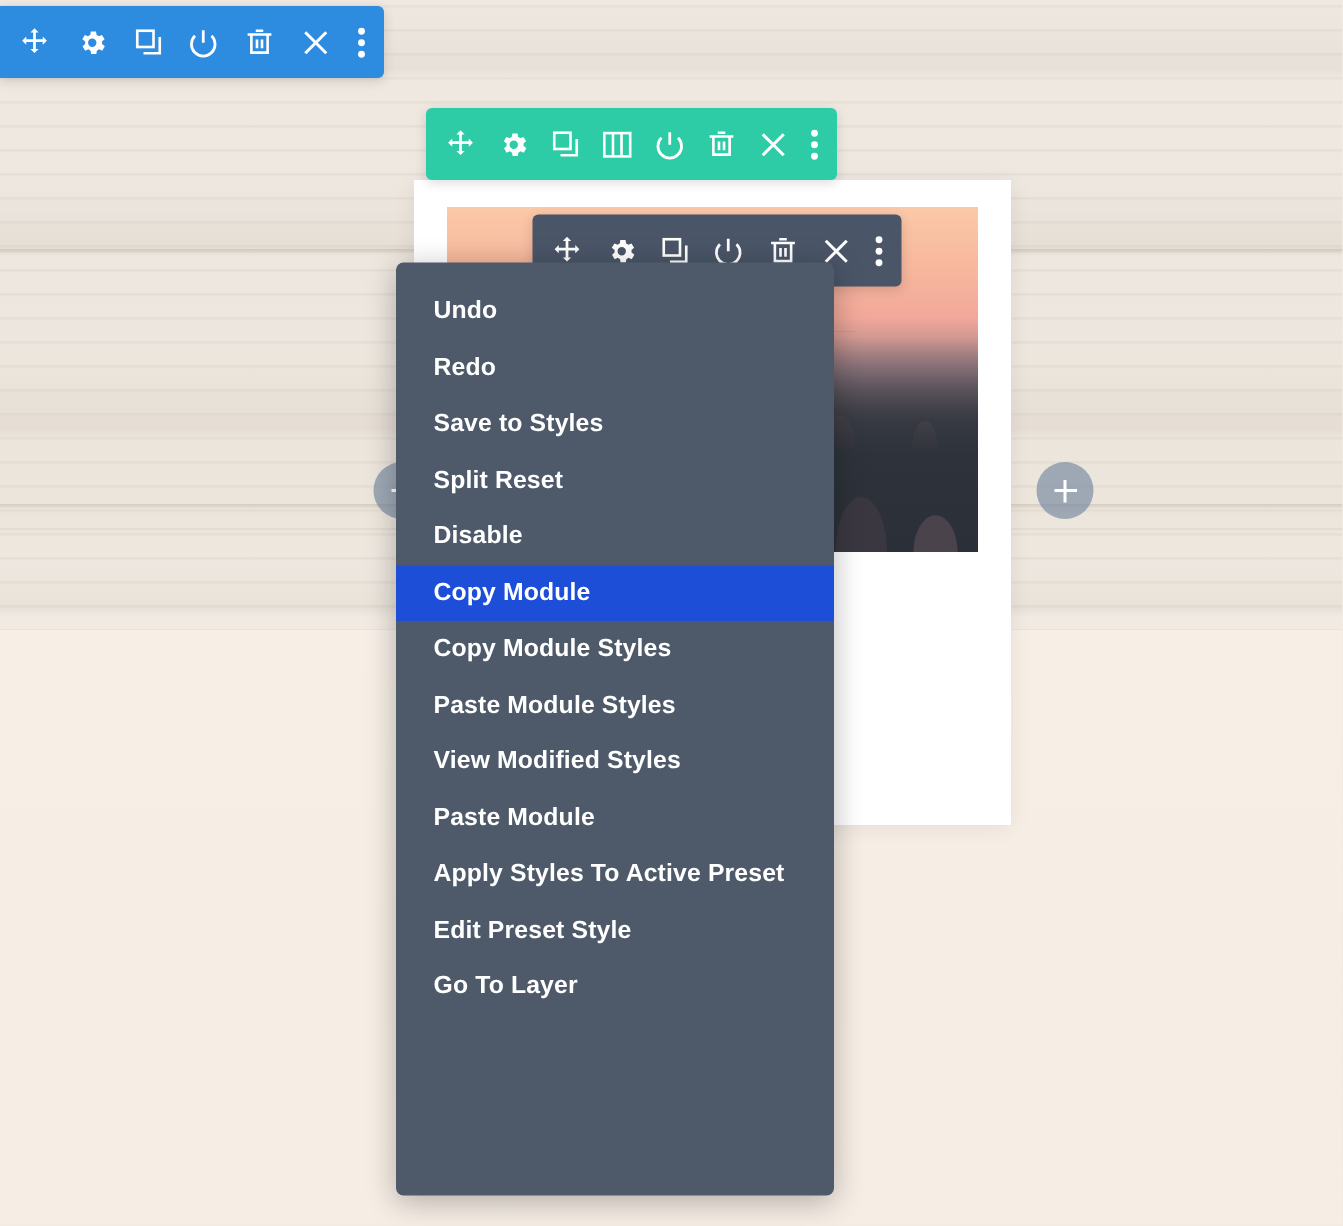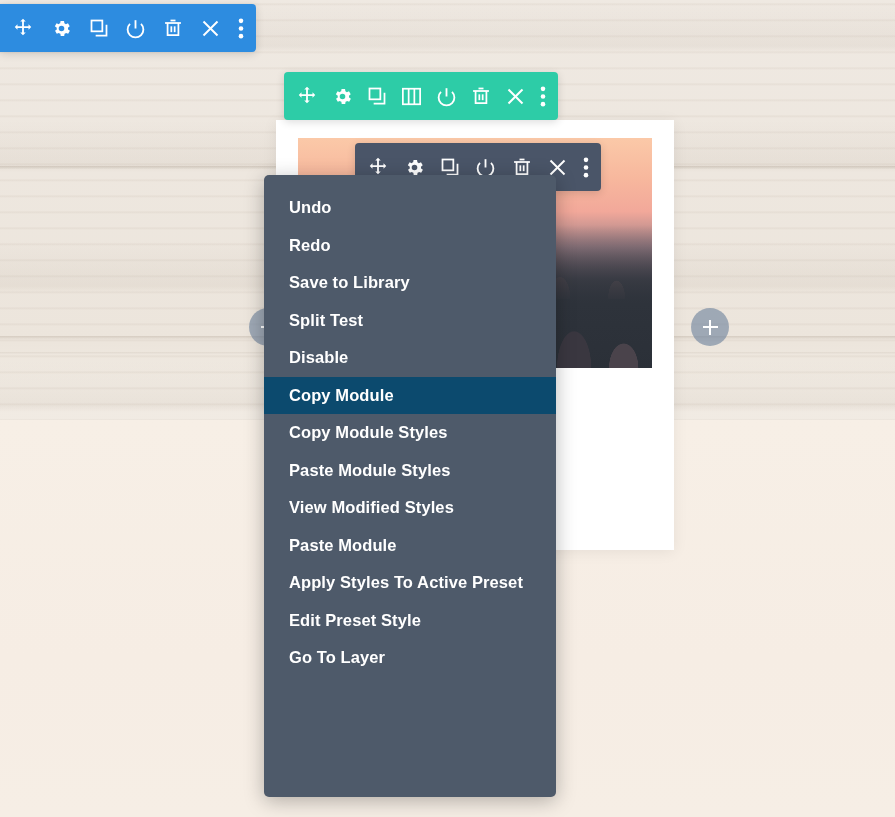--- a/index.html
+++ b/index.html
@@ -153,21 +153,21 @@
     height: 37.5px;
     display: flex; align-items: center;
     padding: 0 0 0 25px;
     color: #ffffff;
     font-size: 16.5px;
     font-weight: bold;
     white-space: nowrap;
     letter-spacing: .1px;
   }
   .menu-item.is-hovered {
-    background: #0c4a6e;
+    background: #1d4ed8;
   }
 </style>
 </head>
 <body>
 
 <div id="page-bg"></div>
 <div id="wood-seam-1"></div>
 <div id="wood-seam-2"></div>
 <div id="wood-seam-3"></div>
 <div id="site-lower"></div>
@@ -332,22 +332,22 @@
       <circle cx="3" cy="3" r="2.4"></circle>
         <circle cx="3" cy="11" r="2.4"></circle>
         <circle cx="3" cy="19" r="2.4"></circle>
     </svg>
   </span>
 </div>
 
 <div id="options-menu">
   <div class="menu-item">Undo</div>
   <div class="menu-item">Redo</div>
-  <div class="menu-item">Save to Library</div>
-  <div class="menu-item">Split Test</div>
+  <div class="menu-item">Save to Styles</div>
+  <div class="menu-item">Split Reset</div>
   <div class="menu-item">Disable</div>
   <div class="menu-item is-hovered">Copy Module</div>
   <div class="menu-item">Copy Module Styles</div>
   <div class="menu-item">Paste Module Styles</div>
   <div class="menu-item">View Modified Styles</div>
   <div class="menu-item">Paste Module</div>
   <div class="menu-item">Apply Styles To Active Preset</div>
   <div class="menu-item">Edit Preset Style</div>
   <div class="menu-item">Go To Layer</div>
 </div>

